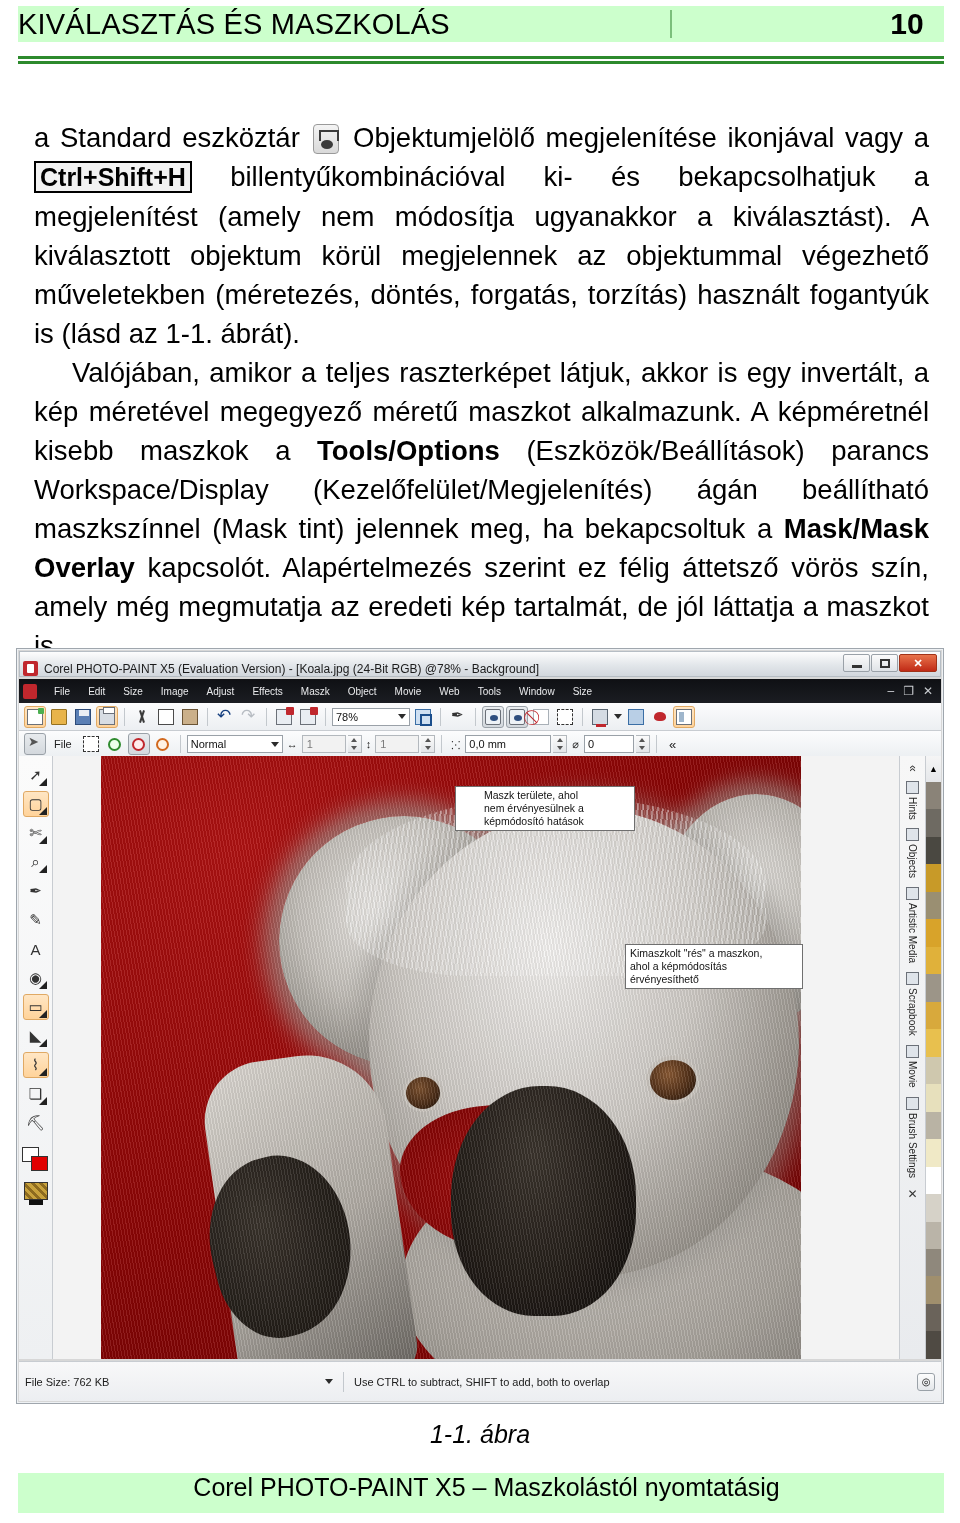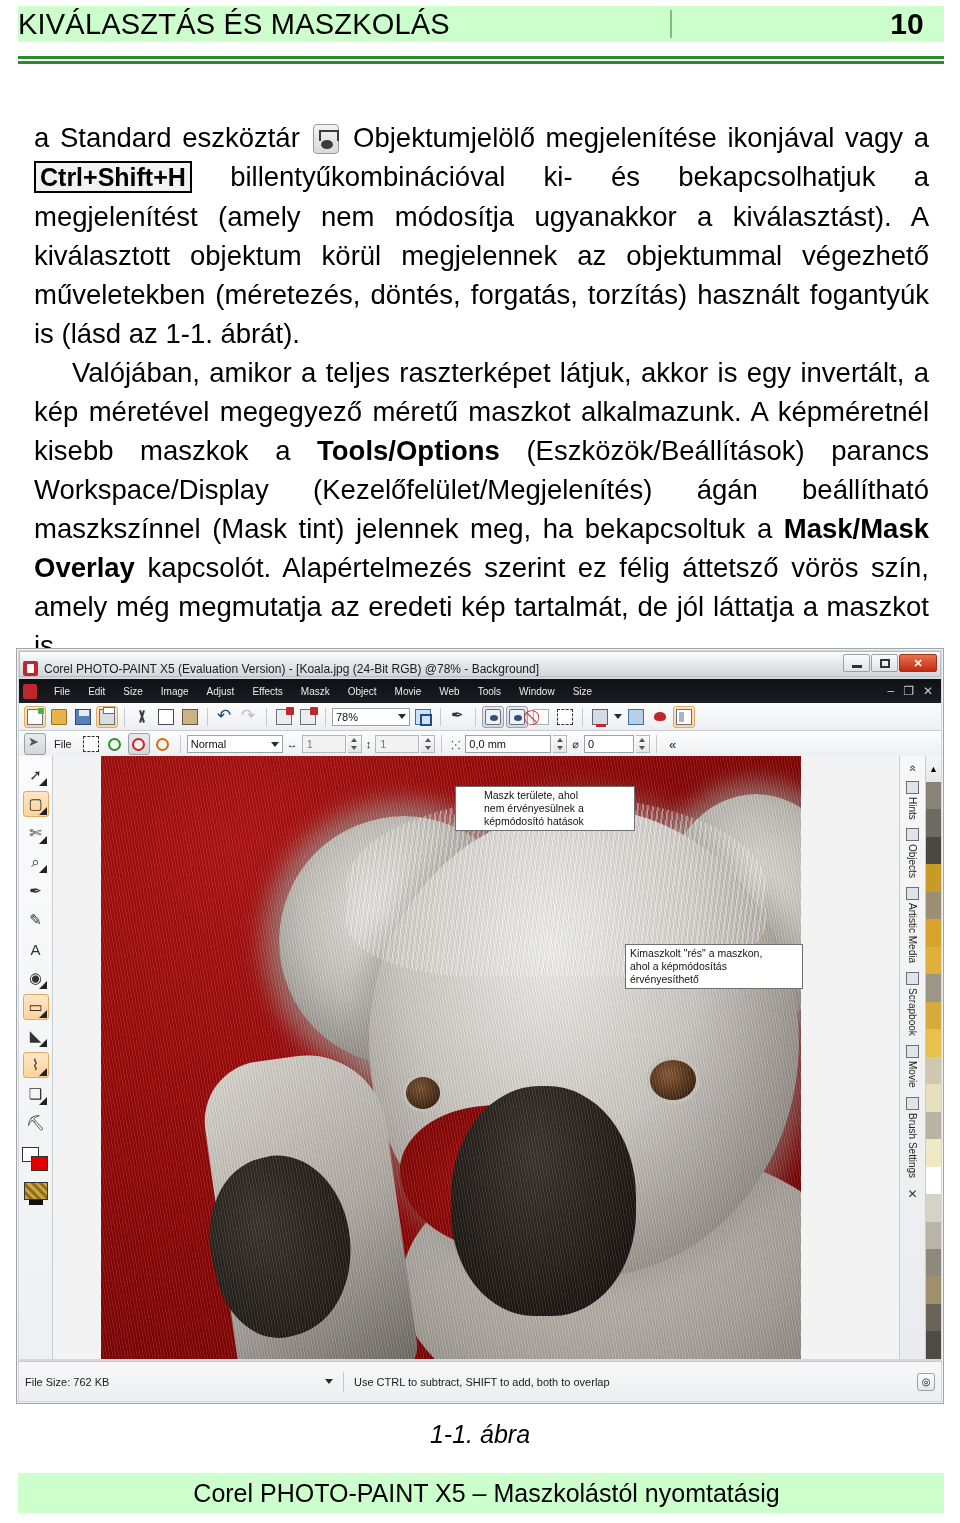--- a/index.html
+++ b/index.html
@@ -354,21 +354,21 @@
     display:flex;align-items:center;justify-content:center;font-size:10px;
   }
 
   
   #fig-caption{
     position:absolute; left:0; top:1420px; width:960px; text-align:center;
     font-size:25px; font-style:italic;
   }
   #page-footer{
     position:absolute; left:18px; top:1473px; width:926px; height:40px;
-    background:#ccffcc; display:flex;align-items:center;justify-content:center;padding-left:11px;
+    background:#ccffcc; display:flex;justify-content:center;padding-left:11px;
   }
   #page-footer .ftext{ font-size:25px; color:#000; white-space:nowrap;}
 </style>
 </head>
 <body>
 
 <div id="page-header">
   <div class="htitle">KIVÁLASZTÁS ÉS MASZKOLÁS</div>
   <div class="hsep"></div>
   <div class="hpage">10</div>

